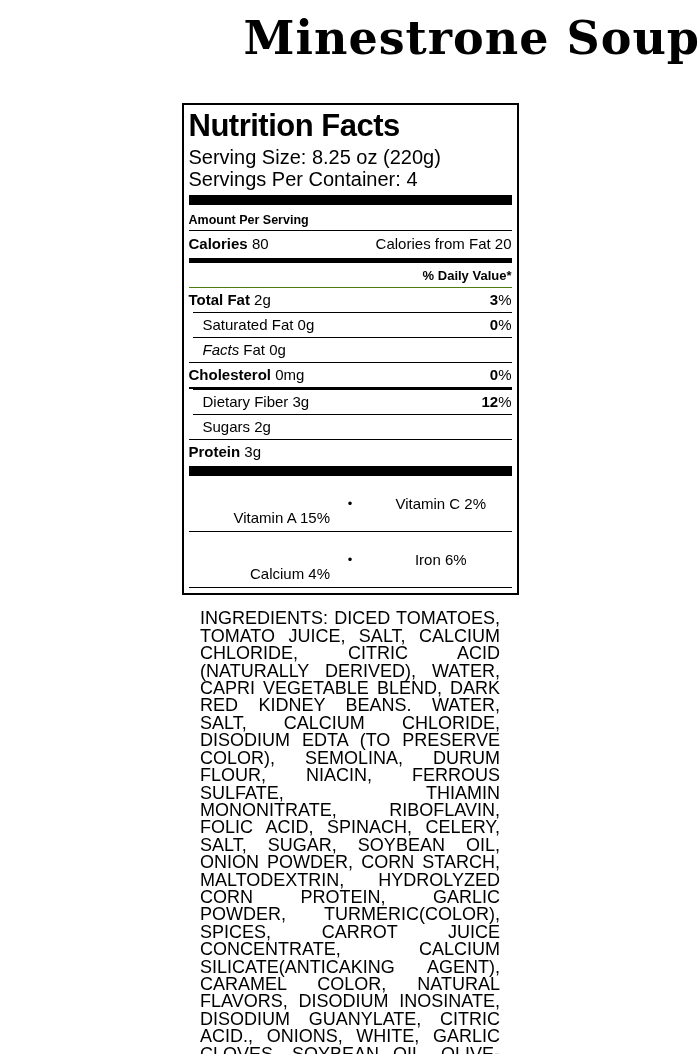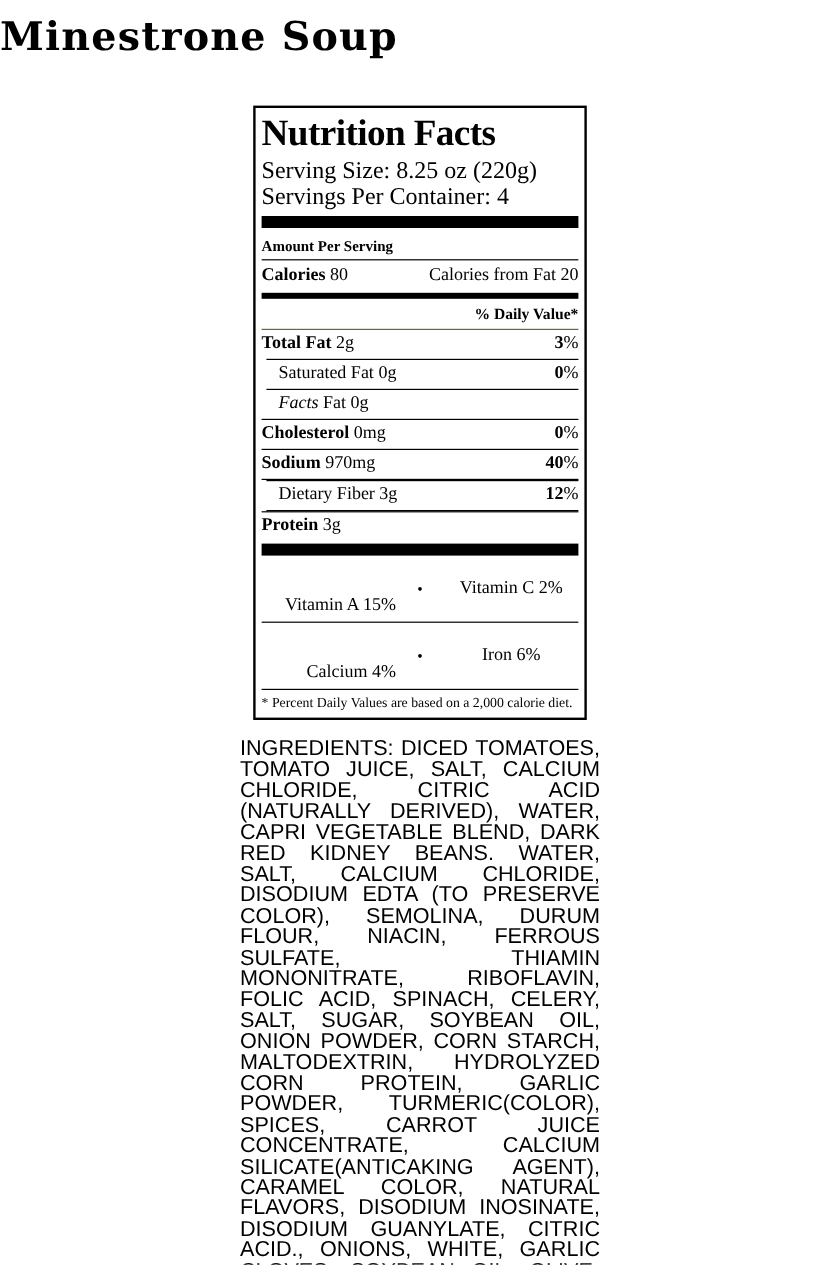--- a/index.html
+++ b/index.html
@@ -5,35 +5,34 @@
   html,body{margin:0;padding:0;}
   body{
     width:700px;height:1054px;
     background:#ffffff;color:#000000;
     font-family:"Liberation Sans", sans-serif;
     -webkit-font-smoothing:antialiased;
   }
   .page-title{
     font-family:"DejaVu Serif", serif;
     font-weight:bold;
-    font-size:33px;
+    font-size:46px;
     line-height:1.15;
-    text-align:left;
+    text-align:right;
     margin-top:12px;
     letter-spacing:1px;
   }
   
   .nf-box{
     box-sizing:border-box;
-    width:278px;
+    width:337px;
     border:2px solid #000;
     margin:38px auto 0;
     padding:4px 5px 5px;
     background:#fff;
-    font-family:Liberation Serif, serif;
   }
   .nf-title{
     font-size:31px;
     font-weight:bold;
     line-height:1.05;
     margin:1px 0 4px;
     letter-spacing:-0.5px;
     white-space:nowrap;
   }
   .serving-line{font-size:20px;line-height:22px;}
@@ -111,46 +110,44 @@
       <div class="sep sub"></div>
       <div class="nrow indent">
         <span><em>Facts</em> Fat 0g</span>
       </div>
       <div class="sep"></div>
       <div class="nrow">
         <span><b>Cholesterol</b> 0mg</span>
         <span><b>0</b>%</span>
       </div>
       <div class="sep"></div>
-      <div class="nrow">
-        <span><b>Sodium</b> 970mg</span>
-        <span><b>40</b>%</span>
-      </div>
       <div class="sep"></div>
       <div class="sep sub"></div>
       <div class="nrow indent">
         <span>Dietary Fiber 3g</span>
         <span><b>12</b>%</span>
       </div>
       <div class="sep sub"></div>
+      <div class="nrow indent">
+        <span>Sugars 2g</span>
+      </div>
       <div class="sep"></div>
       <div class="nrow">
         <span><b>Protein</b> 3g</span>
       </div>
     </div>
   <div class="bar-thick2"></div>
   <div>
       <div class="micro-row">
         <span class="m-left">Vitamin A 15%</span>
         <span class="m-bullet">•</span>
         <span class="m-right">Vitamin C 2%</span>
       </div>
       <div class="micro-row">
         <span class="m-left">Calcium 4%</span>
         <span class="m-bullet">•</span>
         <span class="m-right">Iron 6%</span>
       </div>
     </div>
-  <div class="footnote">* Percent Daily Values are based on a 2,000 calorie diet.</div>
 </div>
 
 <div class="ingredients">INGREDIENTS: DICED TOMATOES, TOMATO JUICE, SALT, CALCIUM CHLORIDE, CITRIC ACID (NATURALLY DERIVED), WATER, CAPRI VEGETABLE BLEND, DARK RED KIDNEY BEANS. WATER, SALT, CALCIUM CHLORIDE, DISODIUM EDTA (TO PRESERVE COLOR), SEMOLINA, DURUM FLOUR, NIACIN, FERROUS SULFATE, THIAMIN MONONITRATE, RIBOFLAVIN, FOLIC ACID, SPINACH, CELERY, SALT, SUGAR, SOYBEAN OIL, ONION POWDER, CORN STARCH, MALTODEXTRIN, HYDROLYZED CORN PROTEIN, GARLIC POWDER, TURMERIC(COLOR), SPICES, CARROT JUICE CONCENTRATE, CALCIUM SILICATE(ANTICAKING AGENT), CARAMEL COLOR, NATURAL FLAVORS, DISODIUM INOSINATE, DISODIUM GUANYLATE, CITRIC ACID., ONIONS, WHITE, GARLIC CLOVES, SOYBEAN OIL, OLIVE-POMACE OIL, SALT, OREGANO, SPICE</div>
 <div class="allergen">CONTAINS: WHEAT</div>
 
 </body></html>

